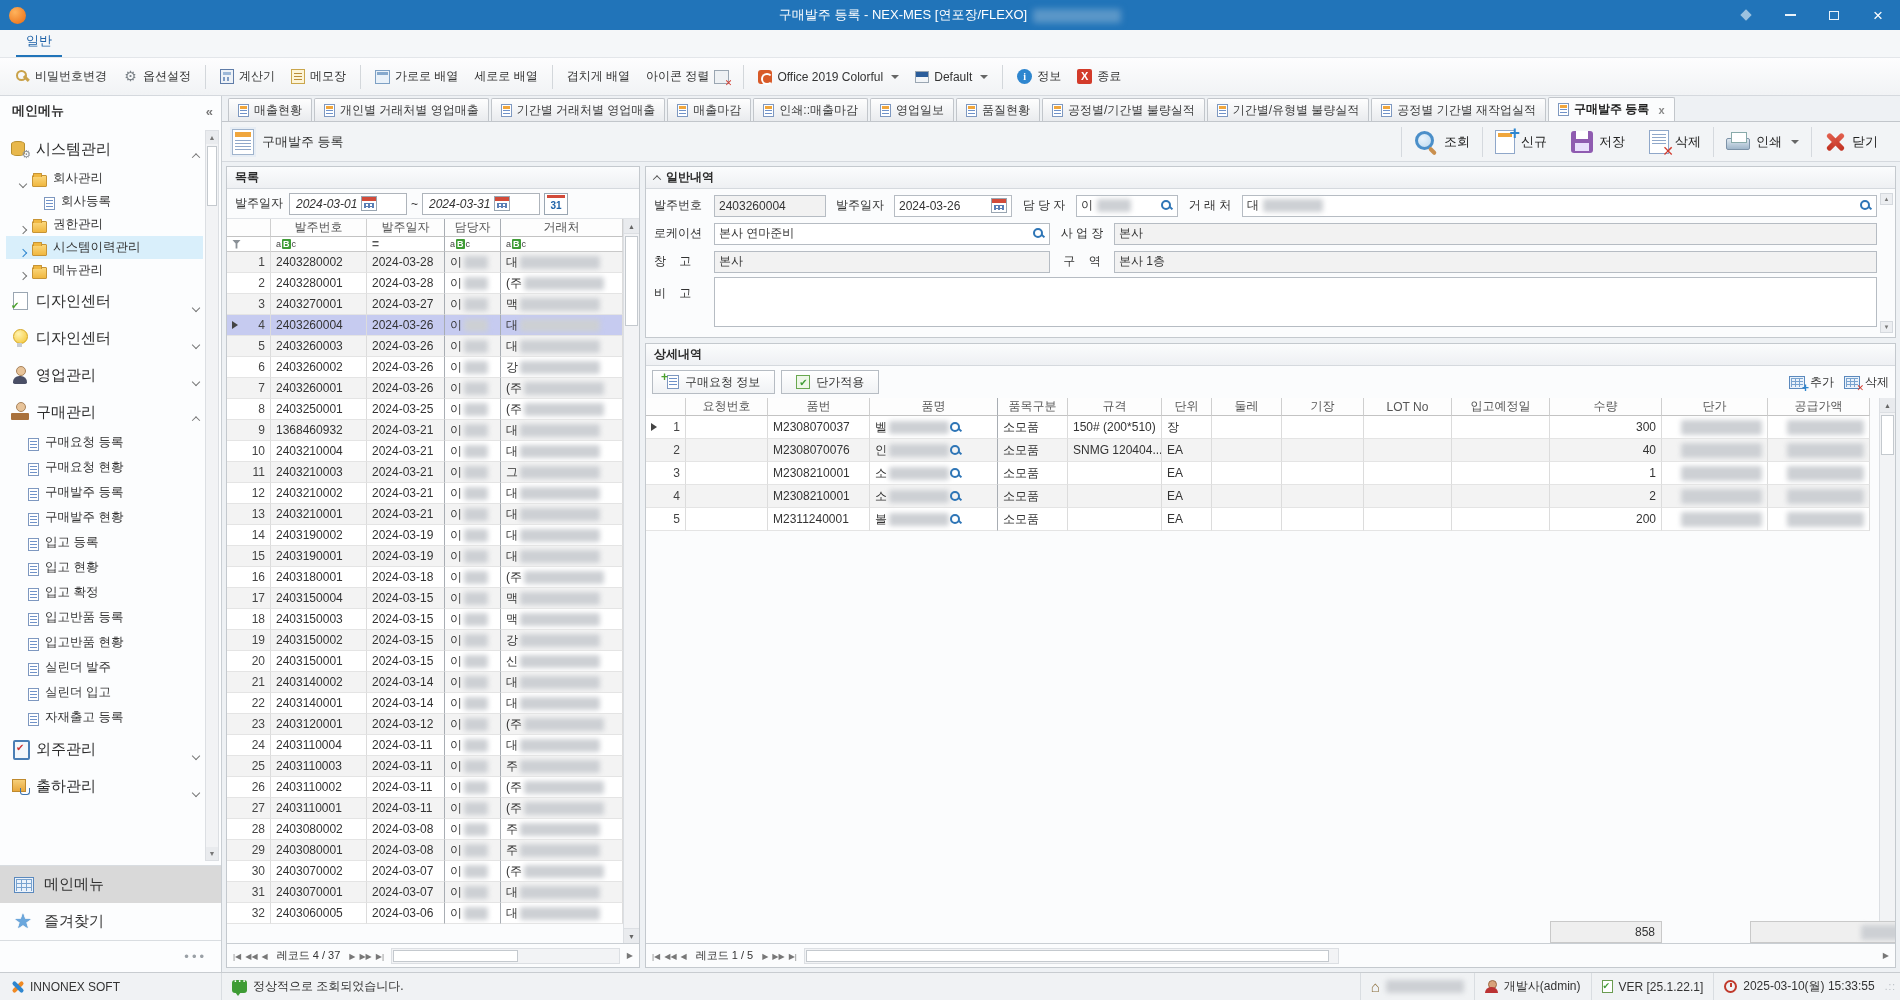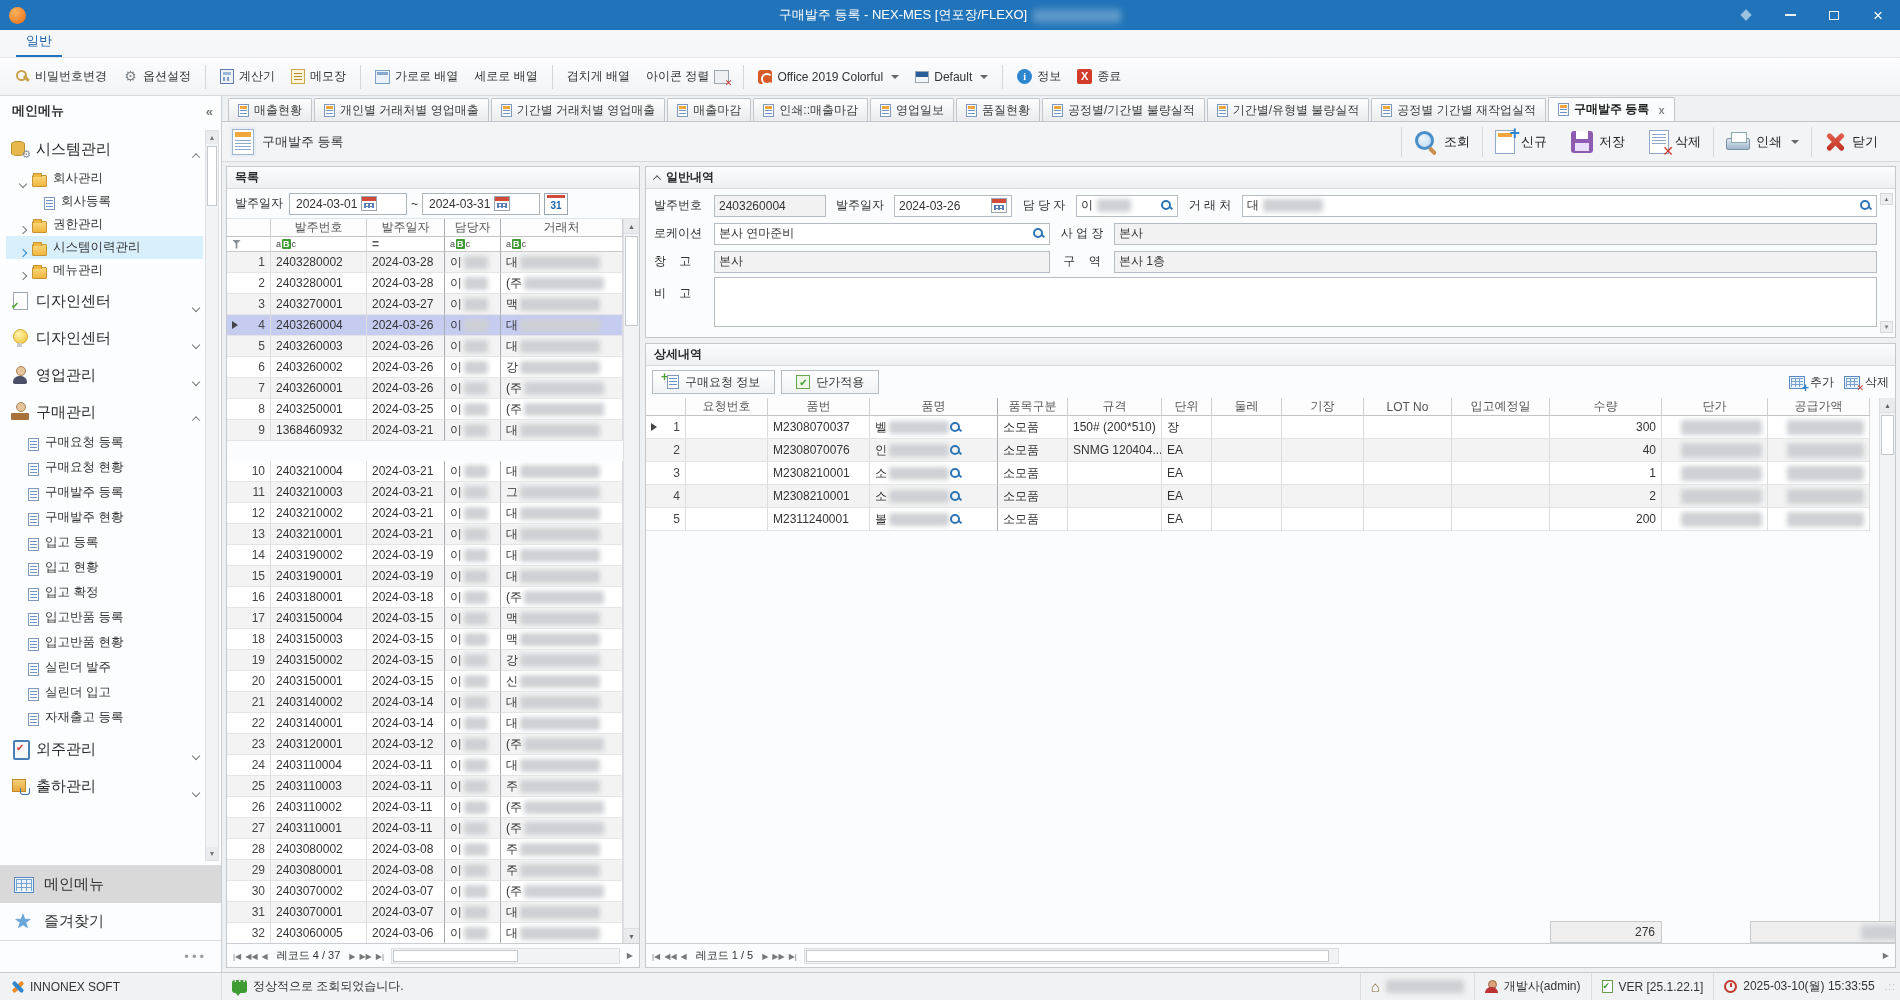--- a/index.html
+++ b/index.html
@@ -145,21 +145,21 @@
   .ai-close::before { transform:rotate(45deg); }
   .ai-close::after { transform:rotate(-45deg); }
 
   
   .content { flex:1 1 auto; display:flex; min-height:0; padding:4px; gap:5px; }
   .panel { background:#fbfcfd; border:1px solid #c4c9ce; display:flex; flex-direction:column; min-height:0; }
   .panel-header { height:22px; flex:0 0 auto; background:linear-gradient(#fbfcfd,#eef0f3); border-bottom:1px solid #d5d9de; display:flex; align-items:center; padding:0 8px; font-weight:bold; color:#2b2b2b; gap:6px; }
 
   .list-panel { width:414px; flex:0 0 auto; }
   .filter-bar { height:30px; flex:0 0 auto; display:flex; align-items:center; gap:4px; padding:0 6px; border-bottom:1px solid #e0e3e7; }
-  .date-input { display:flex; align-items:center; height:22px; border:1px solid #aeb4bb; background:#fff; padding:0 2px 0 6px; gap:4px; }
+  .date-input { display:flex; align-items:center; height:22px; border:1px solid #aeb4bb; background:#fff; padding:0 2px 0 6px; gap:4px;font-style:italic; }
   .ic-cal { width:16px; height:15px; background:#fff; border:1px solid #9aa6b2; }
   .ic-cal::before { content:""; position:absolute; left:0; top:0; right:0; height:4px; background:#d24b3a; }
   .ic-cal::after { content:""; position:absolute; left:2px; top:6px; right:2px; bottom:2px; background:repeating-linear-gradient(90deg,#5b7fb5 0 2px,transparent 2px 4px), repeating-linear-gradient(#5b7fb5 0 1px,transparent 1px 3px); }
   .btn-31 { width:24px; height:22px; border:1px solid #9aa6b2; background:#fff; color:#1e62a8; font-weight:bold; display:flex; align-items:center; justify-content:center; position:relative; }
   .btn-31::before { content:""; position:absolute; left:2px; top:1px; right:2px; height:3px; background:#d24b3a; }
   .btn-31 span { margin-top:3px; font-size:10px; }
 
   .grid { flex:1 1 auto; display:flex; flex-direction:column; min-height:0; overflow:hidden; position:relative; }
   .grow-area { flex:1 1 auto; overflow:hidden; }
   .g-row { display:flex; flex:0 0 auto; }
@@ -736,21 +736,21 @@
                   <div class="g-cell sepcol" style="width: 78px;">2024-03-21</div>
                   <div class="g-cell sepcol" style="width: 56px;">
                     <span>이</span>
                     <span class="blur" style="width: 24px; margin-left: 2px;"></span>
                   </div>
                   <div class="g-cell" style="width: 122px;">
                     <span>대</span>
                     <span class="blur" style="width: 80px; margin-left: 2px;"></span>
                   </div>
                 </div>
-                <div class="g-row even" style="height: 21px; margin-top: 20px;">
+                <div class="g-row even" style="height: 21px;">
                   <div class="g-cell rownum" style="width: 44px;">
                     <span>10</span>
                   </div>
                   <div class="g-cell" style="width: 96px;">2403210004</div>
                   <div class="g-cell sepcol" style="width: 78px;">2024-03-21</div>
                   <div class="g-cell sepcol" style="width: 56px;">
                     <span>이</span>
                     <span class="blur" style="width: 24px; margin-left: 2px;"></span>
                   </div>
                   <div class="g-cell" style="width: 122px;">
@@ -1347,21 +1347,21 @@
                   <div class="g-cell" style="width: 102px;">
                     <span class="blur" style="width: 85%; height: 15px; margin-left: auto;"></span>
                   </div>
                 </div>
                 <div class="vscroll">
                 <div class="arr">▲</div>
                   <div class="thumb" style="height:40px"></div>
                   <div class="arr b">▼</div>
               </div>
             <div class="dt-summary" style="left: 904px;">
-                  <div class="sum-cell" style="width: 112px;">276</div>
+                  <div class="sum-cell" style="width: 112px;">858</div>
                   <div class="sum-cell" style="width: 208px; margin-left: 88.3333px;">
                     <span class="blur" style="width: 90px; height: 15px;"></span>
                   </div>
                 </div>
               </div>
             <div class="nav-bar">
               <span id="dt-nav-prev"><span class="nav-btn">|◀</span><span class="nav-btn">◀◀</span><span class="nav-btn">◀</span></span>
               <span class="nav-text">레코드 1 / 5</span>
               <span id="dt-nav-next"><span class="nav-btn">▶</span><span class="nav-btn">▶▶</span><span class="nav-btn">▶|</span></span>
               <div class="hscroll" style="max-width:680px">

